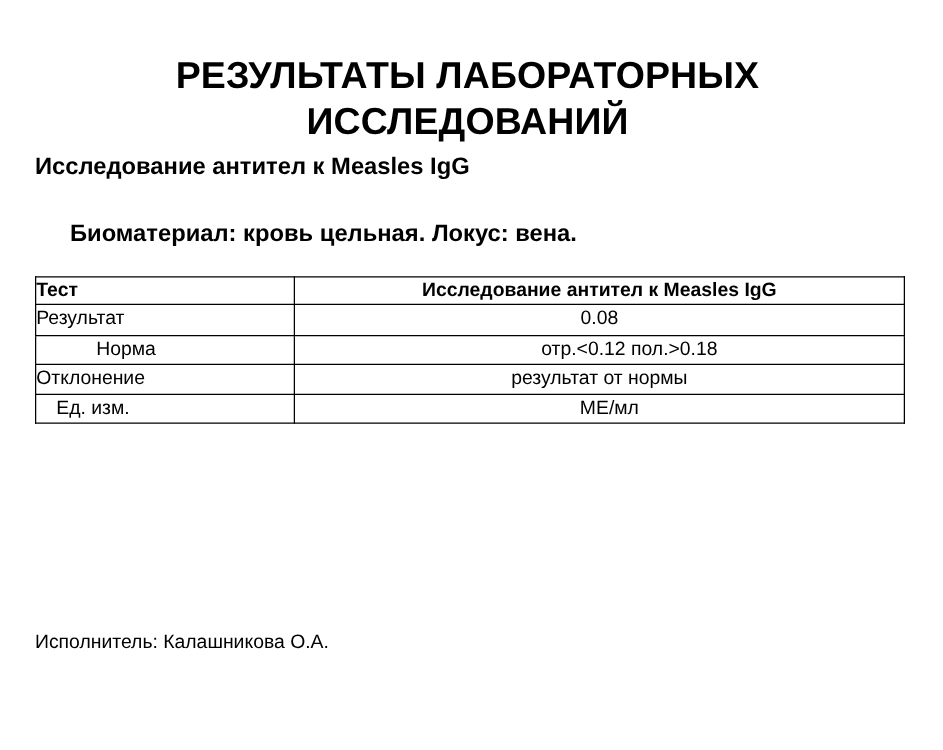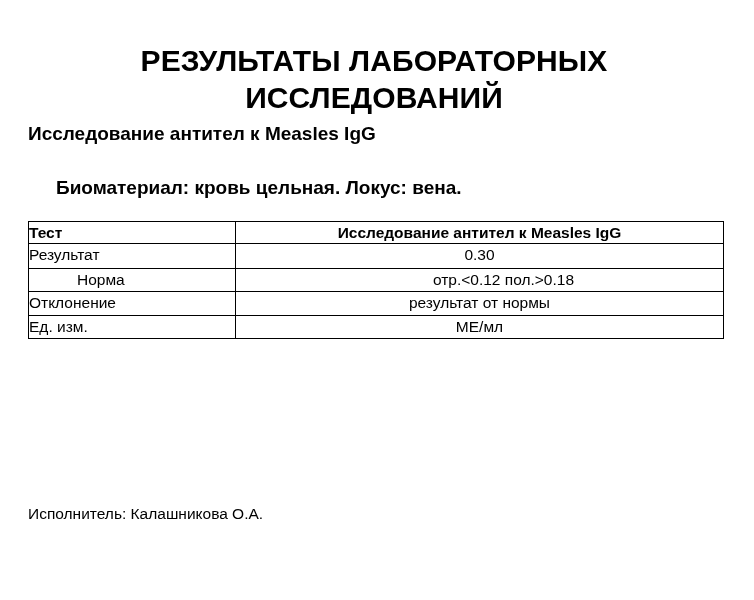--- a/index.html
+++ b/index.html
@@ -87,21 +87,21 @@
   thead .cell-test,
   thead .cell-value {
     font-weight: bold;
   }
 
   tr.row-head      .cell-test, tr.row-head      .cell-value { height: 20px; }
   tr.row-result    .cell-test, tr.row-result    .cell-value { height: 24px; }
   tr.row-norm      .cell-test, tr.row-norm      .cell-value { height: 22px; padding-left: 48px; }
   tr.row-deviation .cell-test, tr.row-deviation .cell-value { height: 23px; }
   tr.row-critical  .cell-test, tr.row-critical  .cell-value { height: 43px; }
-  tr.row-units     .cell-test, tr.row-units     .cell-value { height: 22px; }
+  tr.row-units     .cell-test, tr.row-units     .cell-value { height: 22px; padding-left: 16px; }
 
   tr.row-critical .cell-test {
     line-height: 23px;
   }
 
   
   .performer {
     position: absolute;
     left: 28px;
     top: 503px;
@@ -131,21 +131,21 @@
     </colgroup>
     <thead>
       <tr class="row-head">
         <th class="cell-test">Тест</th>
         <th class="cell-value">Исследование антител к Measles IgG</th>
       </tr>
     </thead>
     <tbody>
       <tr class="row-result">
         <td class="cell-test">Результат</td>
-        <td class="cell-value">0.30</td>
+        <td class="cell-value">0.08</td>
       </tr>
       <tr class="row-norm">
         <td class="cell-test">Норма</td>
         <td class="cell-value">отр.&lt;0.12 пол.&gt;0.18</td>
       </tr>
       <tr class="row-deviation">
         <td class="cell-test">Отклонение</td>
         <td class="cell-value">результат от нормы</td>
       </tr>
       <tr class="row-units">

